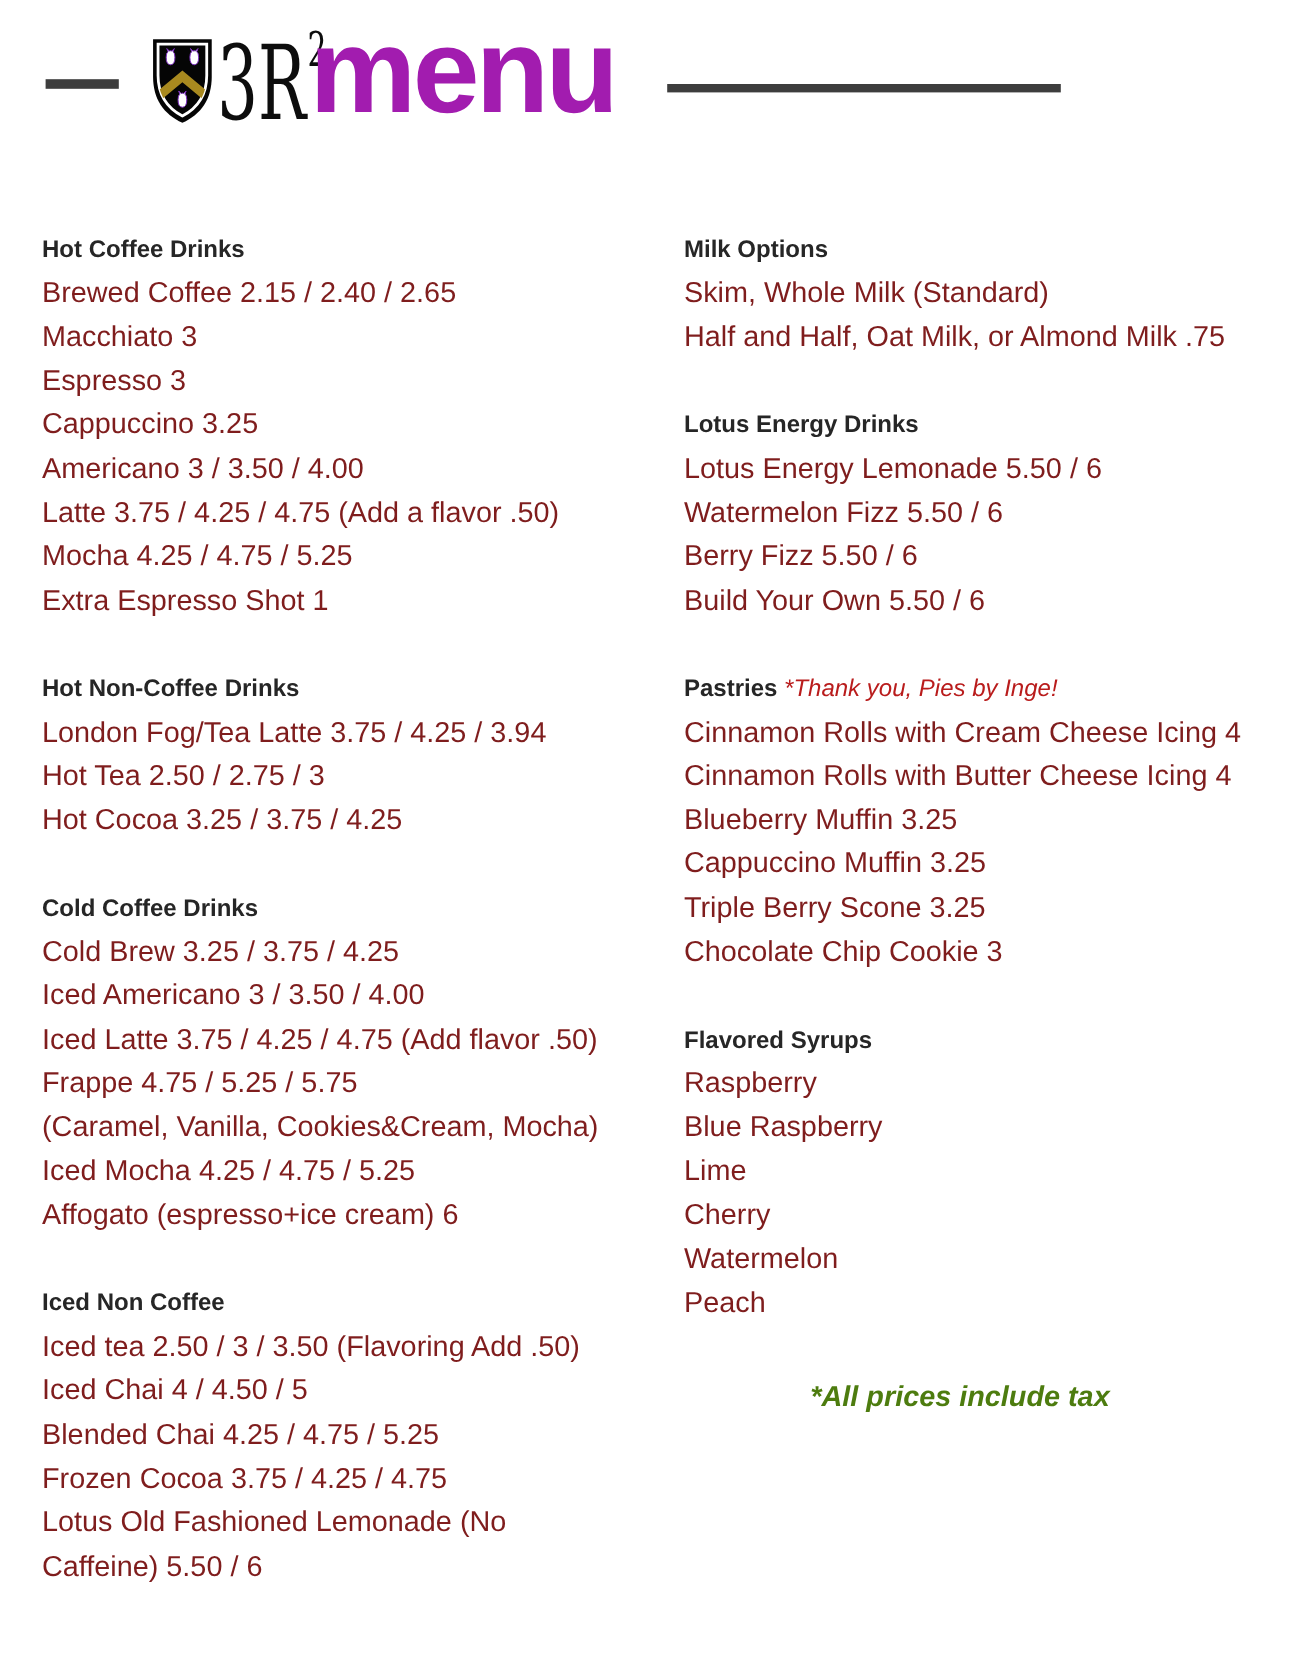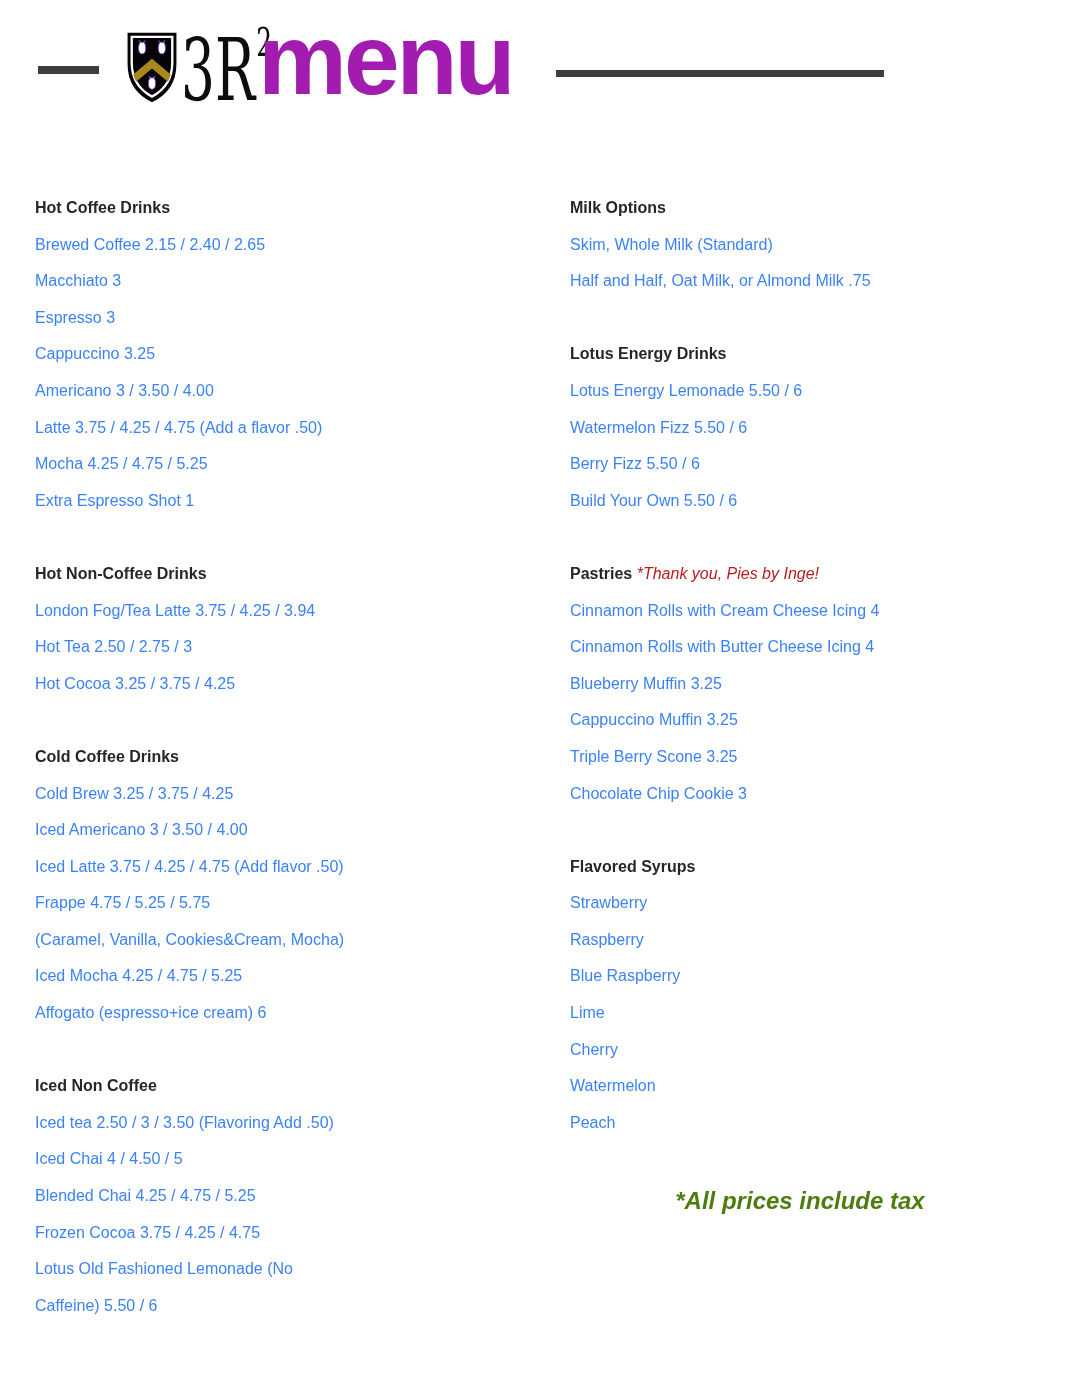--- a/index.html
+++ b/index.html
@@ -48,31 +48,31 @@
   main {
     position: absolute; top: 190px; left: 35px; right: 0;
     display: flex;
   }
   .col-left  { width: 535px; }
   .col-right { width: 516px; }
 
   .menu-section { margin: 0 0 36.6px 0; }
   .section-title {
     font-weight: bold;
-    font-size: 16px; line-height: 36.6px;
+    font-size: 20px; line-height: 36.6px;
     color: #262626;
   }
   .section-note {
     font-weight: normal;
     font-style: italic;
     color: #b91c1c;
   }
   .menu-item {
-    font-size: 16px; line-height: 36.6px;
-    color: #3b82f6;
+    font-size: 24px; line-height: 36.6px;
+    color: #7f1d1d;
     white-space: pre-line;
   }
 
   .footnote {
     width: 460px;
     margin-top: 42px;
     text-align: center;
     font-size: 24px; line-height: 36.6px;
     font-weight: bold;
     font-style: italic;
@@ -169,21 +169,20 @@
           <div class="section-title"><span>Pastries</span><span class="section-note"> *Thank you, Pies by Inge!</span></div>
           <div class="menu-item">Cinnamon Rolls with Cream Cheese Icing 4</div>
           <div class="menu-item">Cinnamon Rolls with Butter Cheese Icing 4</div>
           <div class="menu-item">Blueberry Muffin 3.25</div>
           <div class="menu-item">Cappuccino Muffin 3.25</div>
           <div class="menu-item">Triple Berry Scone 3.25</div>
           <div class="menu-item">Chocolate Chip Cookie 3</div>
         </div>
         <div class="menu-section">
           <div class="section-title"><span>Flavored Syrups</span></div>
-          <div class="menu-item">Strawberry</div>
           <div class="menu-item">Raspberry</div>
           <div class="menu-item">Blue Raspberry</div>
           <div class="menu-item">Lime</div>
           <div class="menu-item">Cherry</div>
           <div class="menu-item">Watermelon</div>
           <div class="menu-item">Peach</div>
         </div>
       </div>
     <div class="footnote">*All prices include tax</div>
   </section>

